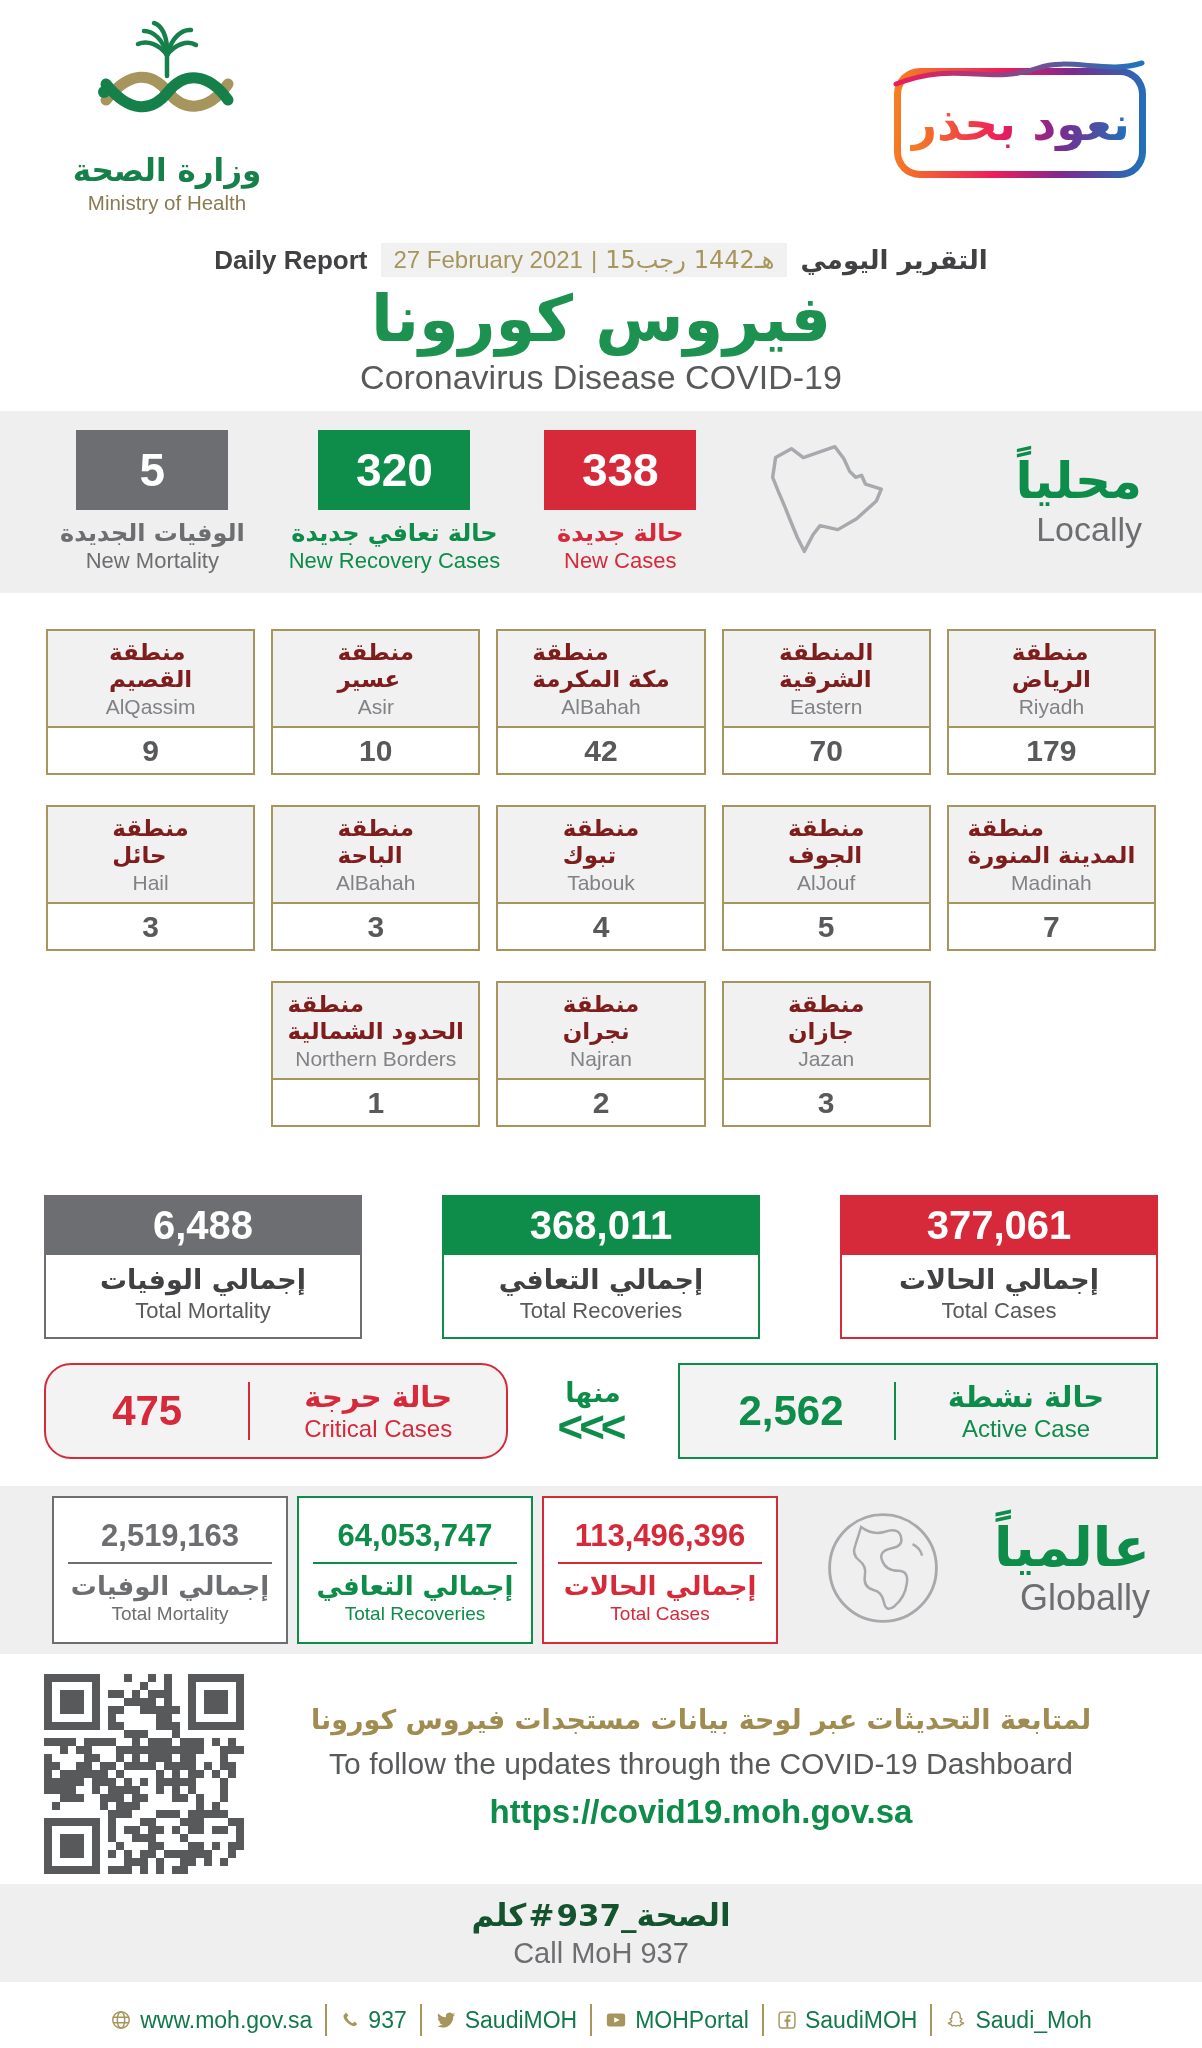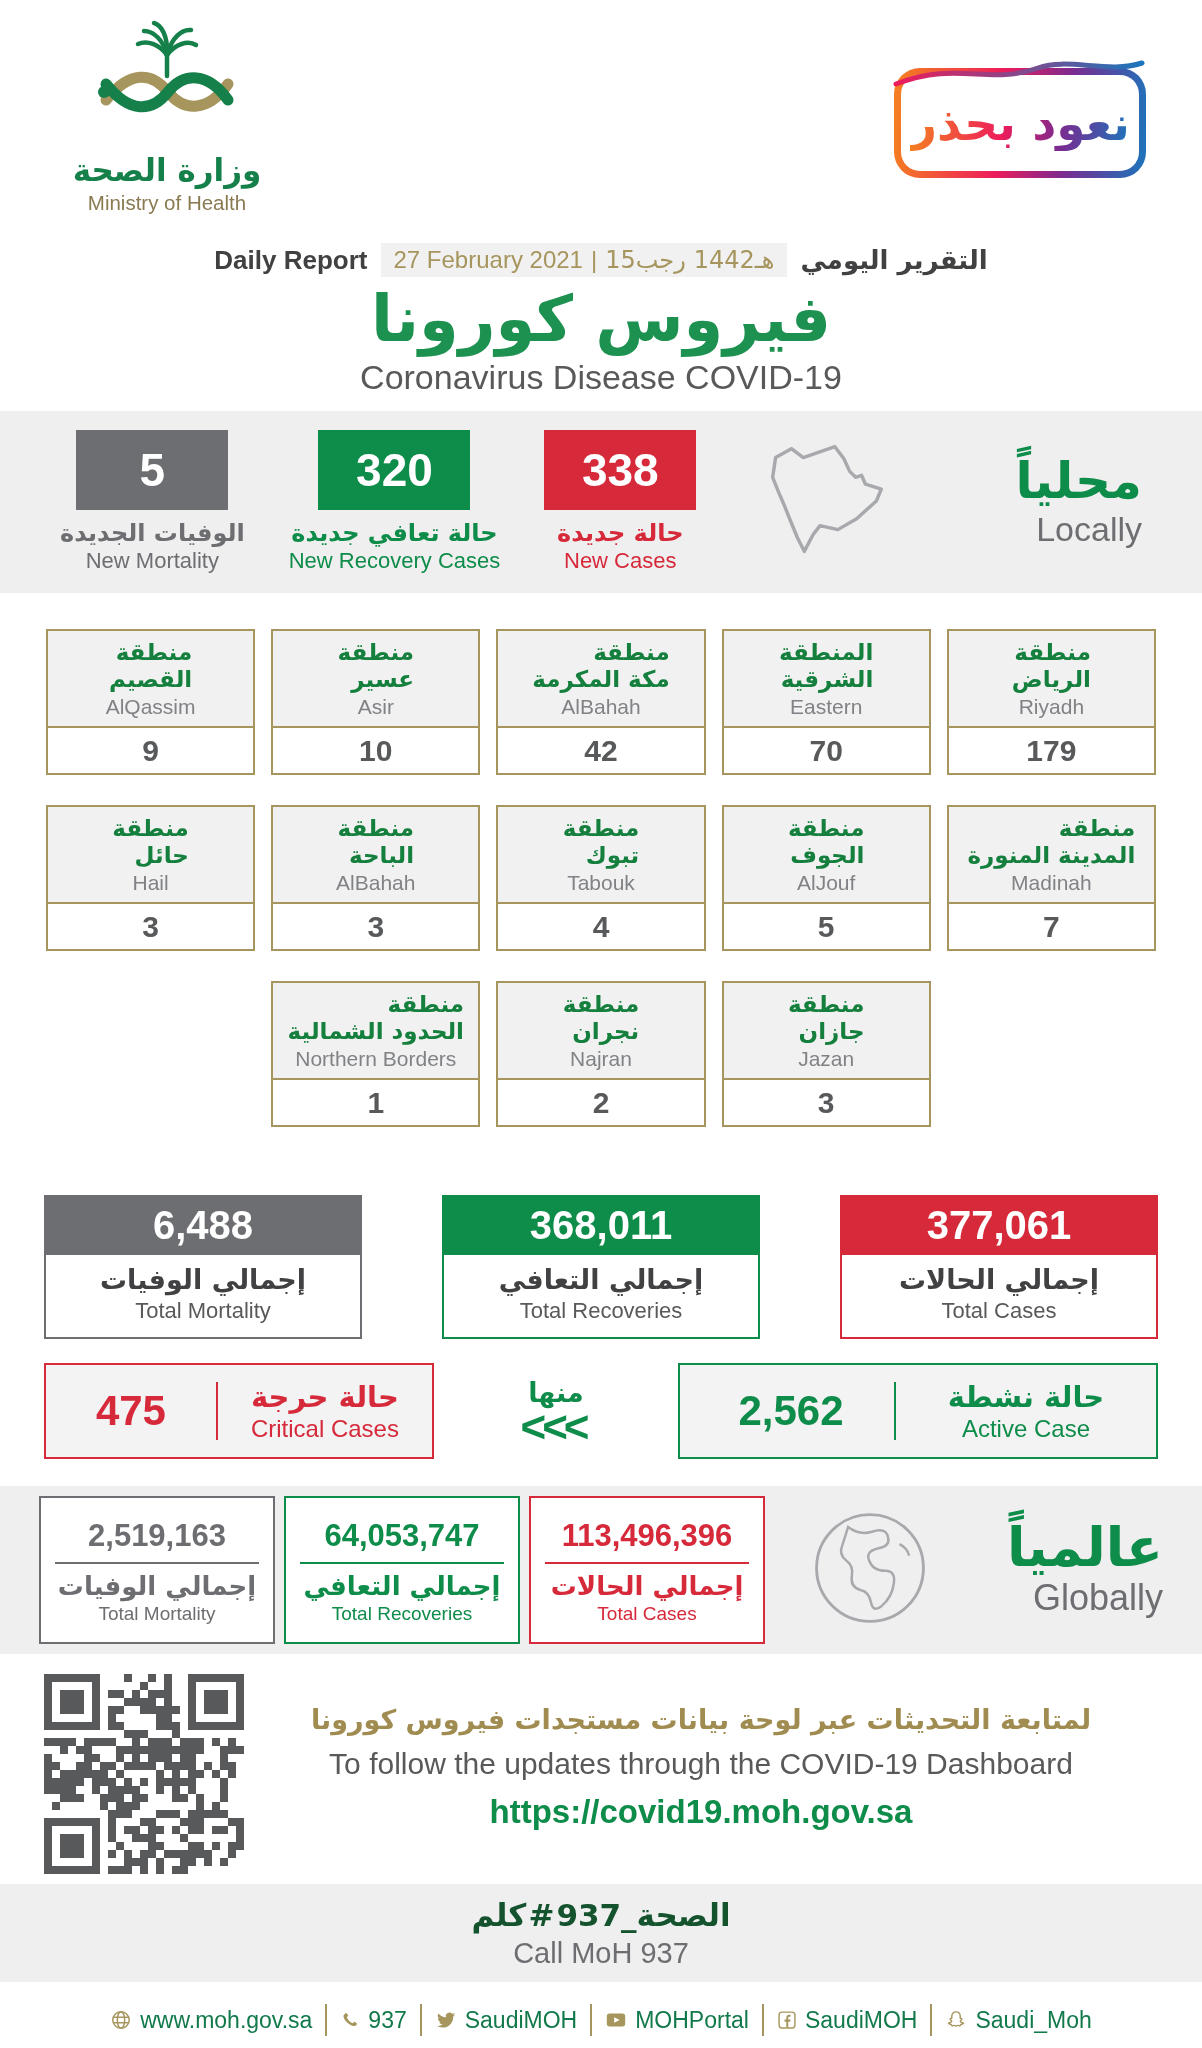--- a/index.html
+++ b/index.html
@@ -47,48 +47,48 @@
   .locally-label{margin-left:auto;text-align:right;}
   .locally-ar{color:#0e8c4a;font-weight:bold;font-size:50px;line-height:1;}
   .locally-en{color:#6d6e71;font-size:34px;margin-top:4px;}
 
   
   .regions{display:grid;grid-template-columns:repeat(5,1fr);column-gap:16px;row-gap:30px;margin:36px 46px 0;}
   .rcard{height:146px;border:2px solid #a6955c;display:flex;flex-direction:column;background:#fff;box-sizing:border-box;}
   .rcard:nth-child(11){grid-column:2;} .rcard:nth-child(12){grid-column:3;} .rcard:nth-child(13){grid-column:4;}
   .rtop{flex:1;background:#f1f1f2;border-bottom:2px solid #a6955c;display:flex;flex-direction:column;
         align-items:center;justify-content:center;padding:3px 2px;}
-  .r-ar{white-space:pre-line;color:#15803d;font-weight:bold;font-size:23px;line-height:1.18;text-align:right;}
+  .r-ar{white-space:pre-line;color:#7f1d1d;font-weight:bold;font-size:23px;line-height:1.18;text-align:left;}
   .r-en{color:#808285;font-size:21px;margin-top:2px;}
   .r-num{height:45px;display:flex;align-items:center;justify-content:center;font-weight:bold;font-size:30px;color:#58595b;}
 
   
   .totals{display:flex;justify-content:space-between;margin:68px 44px 0;}
   .tcard{width:318px;}
   .t-head{height:60px;background:var(--c);color:#fff;font-weight:bold;font-size:40px;
           display:flex;align-items:center;justify-content:center;}
   .t-body{border:2px solid var(--c);border-top:none;background:#fff;text-align:center;padding:9px 0 13px;}
   .t-ar{color:#414042;font-weight:bold;font-size:27px;}
   .t-en{color:#58595b;font-size:22px;margin-top:3px;}
 
   
   .breakdown{margin:24px 44px 0;display:flex;align-items:center;height:96px;}
   .bk-box{height:96px;border:2px solid var(--c);background:#f3f3f4;display:flex;align-items:center;box-sizing:border-box;}
-  .bk-red{width:390px;} .bk-green{width:480px;padding-left:8px;}
+  .bk-red{width:464px;border-radius:27px;} .bk-green{width:480px;padding-left:8px;}
   .bk-val{flex:0 0 44%;text-align:center;font-weight:bold;font-size:42px;color:var(--c);}
   .bk-div{width:2px;height:58px;background:var(--c);}
   .bk-labels{flex:1;text-align:center;color:var(--c);}
   .bk-ar{font-weight:bold;font-size:29px;}
   .bk-en{font-size:24px;margin-top:1px;}
   .bk-mid{flex:1;display:flex;flex-direction:column;align-items:center;justify-content:center;color:#0e8c4a;}
   .bk-minha{font-weight:bold;font-size:27px;}
   .bk-chev{font-weight:bold;font-size:44px;letter-spacing:-4px;line-height:.85;padding-right:6px;}
 
   
-  .global-band{margin-top:27px;height:168px;display:flex;align-items:center;padding:0 39px;box-sizing:border-box;gap:9px;}
+  .global-band{margin-top:27px;height:168px;display:flex;align-items:center;padding:0 52px;box-sizing:border-box;gap:9px;}
   .gcard{width:236px;height:148px;background:#fff;border:2px solid var(--c);box-sizing:border-box;
          display:flex;flex-direction:column;align-items:center;justify-content:center;}
   .g-val{color:var(--c);font-weight:bold;font-size:31px;padding:2px 0 8px;width:88%;text-align:center;
          border-bottom:2px solid var(--c);}
   .g-ar{color:var(--c);font-weight:bold;font-size:26px;margin-top:7px;}
   .g-en{color:var(--c);font-size:19px;margin-top:2px;}
   .globe-wrap{margin-left:34px;}
   .global-label{margin-left:auto;text-align:right;}
   .global-ar{color:#0e8c4a;font-weight:bold;font-size:54px;line-height:1;}
   .global-en{color:#6d6e71;font-size:36px;margin-top:2px;}

